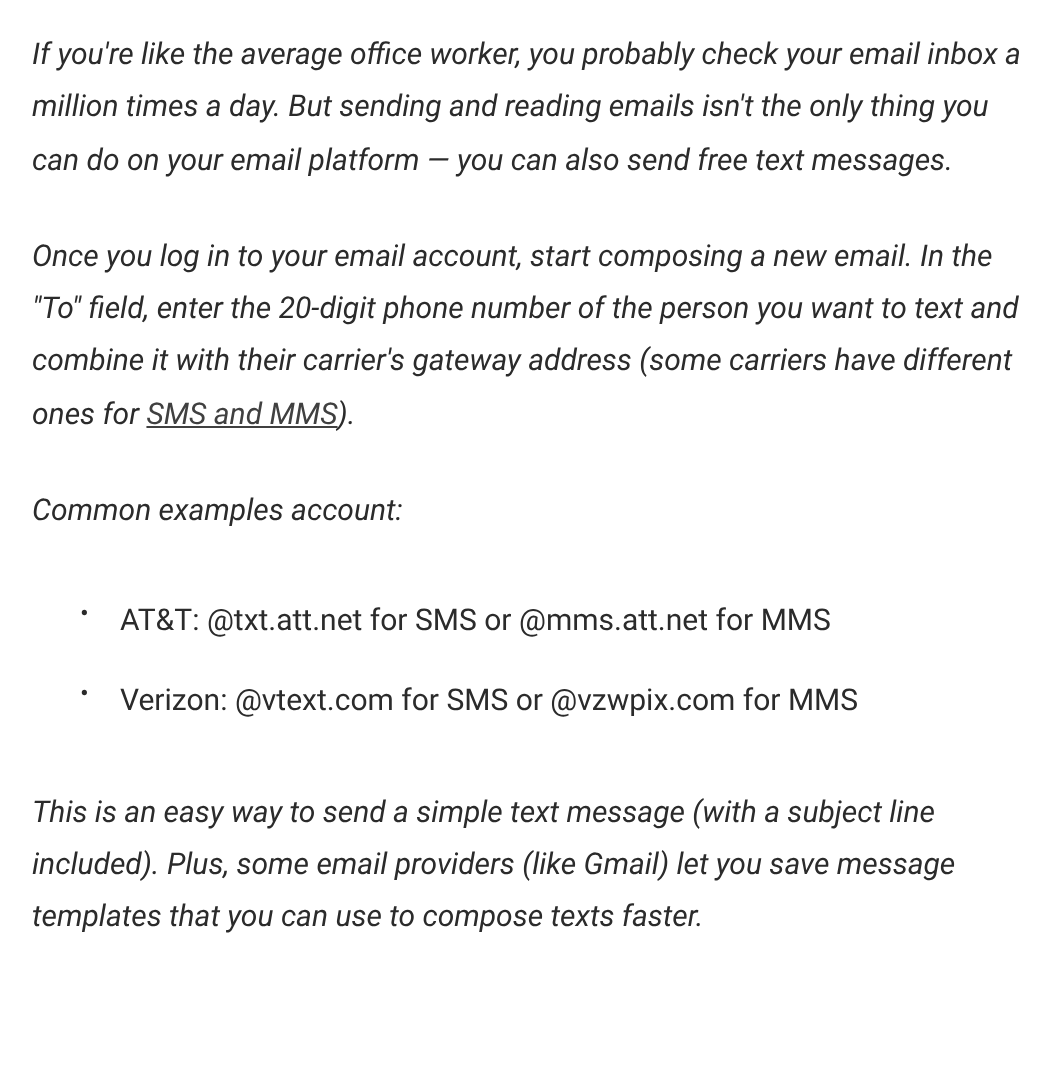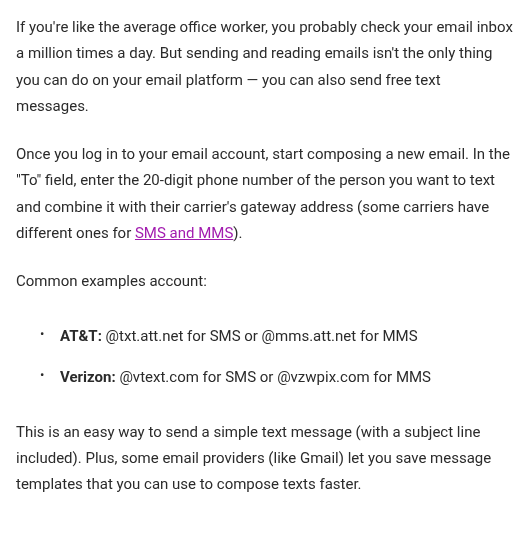--- a/index.html
+++ b/index.html
@@ -6,43 +6,43 @@
     body {
       font-family: -apple-system, BlinkMacSystemFont, "Segoe UI", Roboto, Helvetica, Arial, sans-serif;
       font-size: 15px;
       line-height: 1.75;
       color: #2b2b2b;
       width: 530px;
       height: 540px;
       padding: 14px 16px 14px 16px;
       background: #fff;
     }
-    p { margin-bottom: 22px; }
+    p { margin-bottom: 22px; font-style: italic; }
     .link {
-      color: #a21caf;
+      color: #404040;
       text-decoration: underline;
       cursor: pointer;
     }
     ul {
       list-style: none;
       padding-left: 40px;
       margin-bottom: 22px;
     }
     ul li {
       padding: 7px 0 7px 4px;
       position: relative;
     }
     ul li::before {
       content: "•";
       position: absolute;
       left: -16px;
       color: #2b2b2b;
       font-size: 13px;
     }
-    .bold { font-weight: 700; }
+    .bold { font-weight: 400; }
     .lead { margin-bottom: 22px; }
     p:last-child { margin-bottom: 16px; }
   </style>
 </head>
 <body>
 
 <p>If you're like the average office worker, you probably check your email inbox a million times a day. But sending and reading emails isn't the only thing you can do on your email platform — you can also send free text messages.</p>
 
 <p>
   <span>Once you log in to your email account, start composing a new email. In the "To" field, enter the 20-digit phone number of the person you want to text and combine it with their carrier's gateway address (some carriers have different ones for </span><a class="link">SMS and MMS</a><span>).</span>

